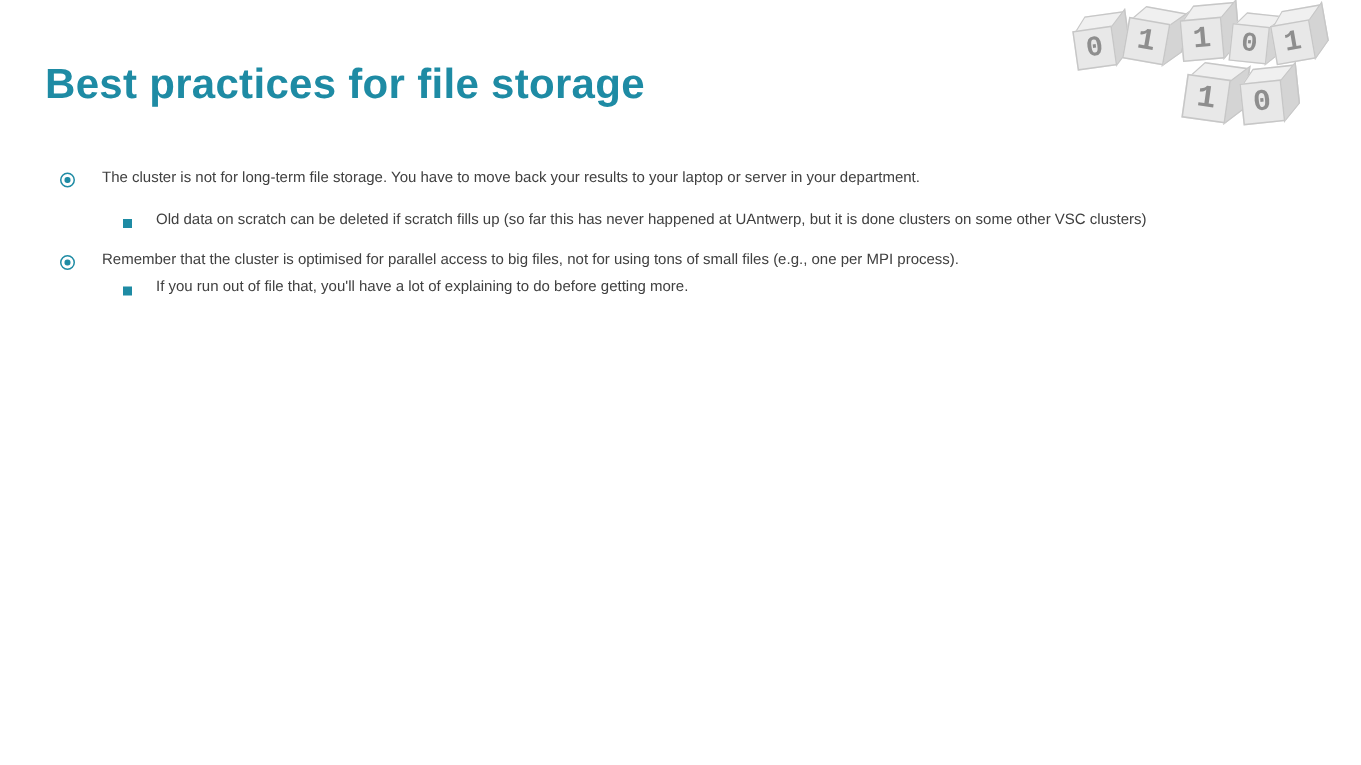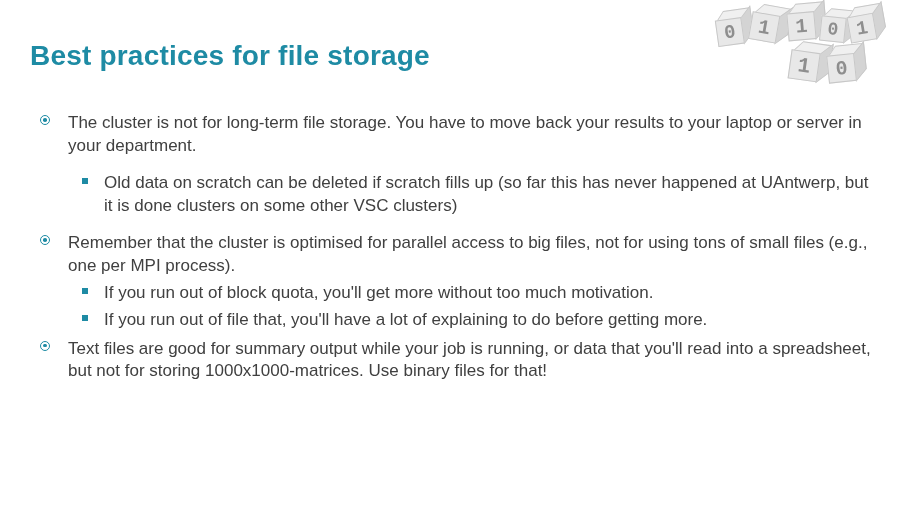--- a/index.html
+++ b/index.html
@@ -20,21 +20,21 @@
     padding: 28px 30px 0 30px;
   }
   .title {
     font-size: 28px;
     font-weight: 700;
     color: #1e8ba4;
     letter-spacing: 0.2px;
     margin: 12px 0 40px 0;
   }
   .content {
-    font-size: 17px;
+    font-size: 10px;
     line-height: 1.35;
     color: #404040;
   }
   ul.level1 {
     list-style: none;
     padding: 0;
     margin: 0 0 0 10px;
   }
   ul.level1 > li {
     position: relative;
@@ -186,22 +186,18 @@
     <ul class="level1">
       <li>
         <span>The cluster is not for long-term file storage. You have to move back your results to your laptop or server in your department.</span>
         <ul class="level2">
           <li><span>Old data on scratch can be deleted if scratch fills up (so far this has never happened at UAntwerp, but it is done clusters on some other VSC clusters)</span></li>
         </ul>
       </li>
       <li>
         <span>Remember that the cluster is optimised for parallel access to big files, not for using tons of small files (e.g., one per MPI process).</span>
         <ul class="level2 tight">
-          <li><span>If you run out of block quota, you'll get more without too much motivation.</span></li>
           <li><span>If you run out of file that, you'll have a lot of explaining to do before getting more.</span></li>
         </ul>
-      </li>
-      <li>
-        <span>Text files are good for summary output while your job is running, or data that you'll read into a spreadsheet, but not for storing 1000x1000-matrices. Use binary files for that!</span>
       </li>
     </ul>
   </div>
 </div>
 
 </body></html>

